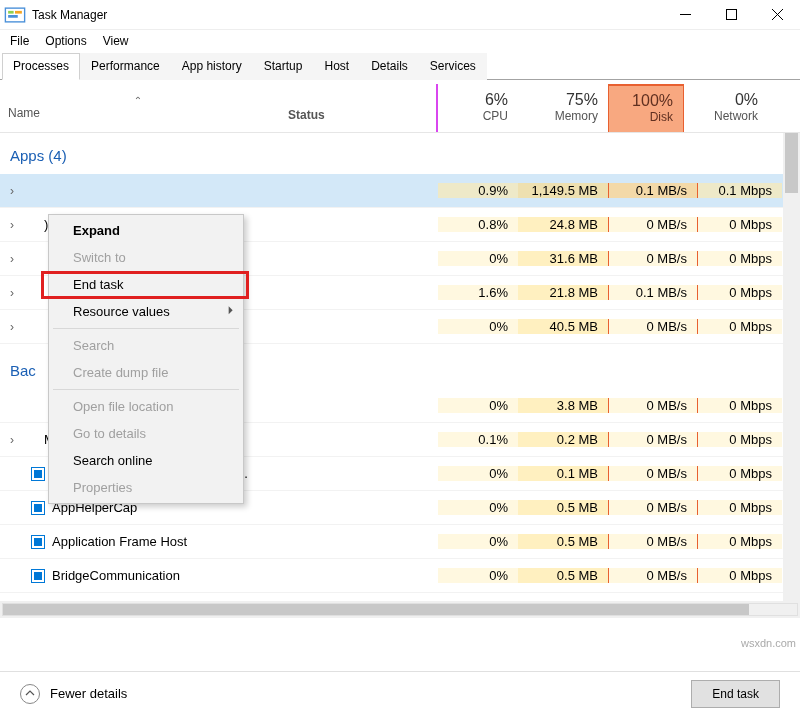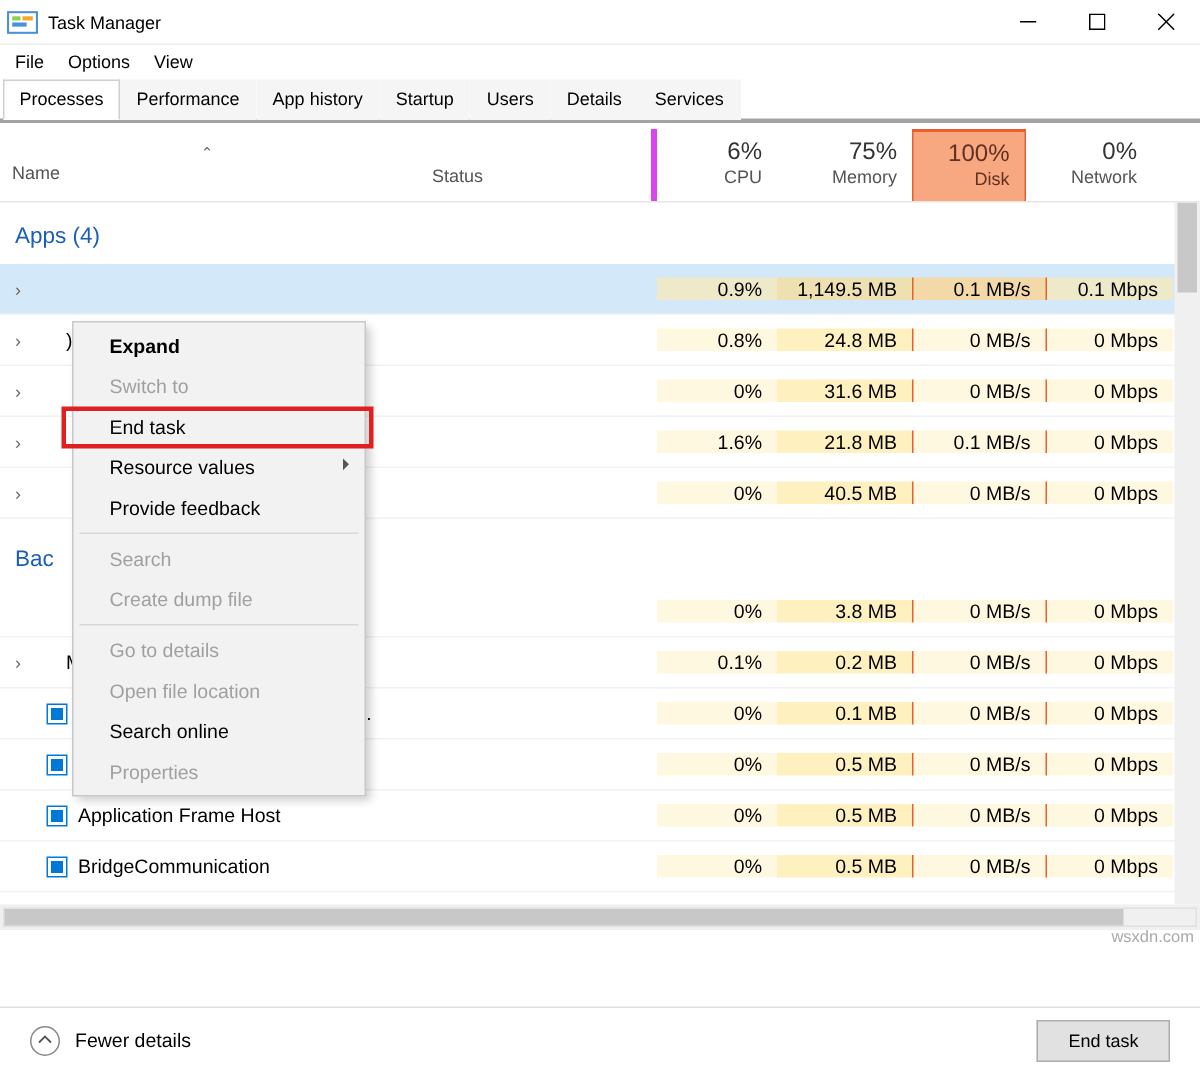--- a/index.html
+++ b/index.html
@@ -11,32 +11,32 @@
   .titlebar .title { flex: 0 0 auto; font-size: 12px; }
   .titlebar .spacer { flex: 1; }
   .titlebar .win-btn { width: 46px; height: 30px; display: flex; align-items: center; justify-content: center; }
   .titlebar .win-btn svg { width: 11px; height: 11px; }
 
   
   .menubar { height: 22px; display: flex; align-items: center; padding: 0 2px; }
   .menubar .mi { padding: 3px 8px; font-size: 12px; }
 
   
-  .tabs { display: flex; border-bottom: 3px solid #a3a3a3; padding: 0 2px; }
+  .tabs { display: flex; border-bottom: 1px solid #a3a3a3; padding: 0 2px; }
   .tab { padding: 5px 10px 6px 10px; font-size: 12px; border: 1px solid transparent; position: relative; top: 1px; background: #f5f5f5; }
   .tab.active { border: 1px solid #d0d0d0; border-bottom: 1px solid #fff; background: #fff; }
 
   
   .grid { margin-top: 4px; }
   .hdr { display: flex; border-bottom: 1px solid #e6e6e6; }
   .hdr .cell { display: flex; flex-direction: column; justify-content: center; padding: 6px 10px 8px 10px; font-size: 12px; color: #555; }
   .hdr .sort { text-align: center; color: #666; font-size: 10px; }
 
   .col-name { width: 278px; padding-left: 8px !important; }
-  .col-status { width: 160px; border-right: 4px solid #d946ef; }
+  .col-status { width: 160px; border-right: 2px solid #d946ef; font-weight: bold; }
   .col-cpu, .col-mem, .col-disk, .col-net { text-align: right; }
   .col-cpu { width: 80px; }
   .col-mem { width: 90px; }
   .col-disk { width: 76px; }
   .col-net { width: 84px; }
 
   .hdr .col-cpu, .hdr .col-mem, .hdr .col-disk, .hdr .col-net { align-items: flex-end; }
   .hdr .pct { font-weight: 400; color: #333; font-size: 16px; }
   .hdr .lbl { color: #555; font-size: 12px; }
 
@@ -82,21 +82,21 @@
   .footer .btn { padding: 6px 20px; background: #e1e1e1; border: 1px solid #adadad; font-size: 12px; }
 
   
   .ctx { position: absolute; left: 48px; top: 214px; width: 196px; background: #f2f2f2; border: 1px solid #c8c8c8; box-shadow: 3px 3px 6px rgba(0,0,0,0.2); padding: 2px; z-index: 10; }
   .ctx .ci { padding: 6px 10px 6px 22px; font-size: 13px; position: relative; }
   .ctx .ci.dis { color: #a0a0a0; }
   .ctx .ci.sub::after { content: "⏵"; position: absolute; right: 8px; color: #555; font-size: 11px; }
   .ctx .sep { height: 1px; background: #d8d8d8; margin: 3px 2px; }
   .ctx .hi { position: absolute; left: -8px; top: 56px; width: 208px; height: 28px; border: 3px solid #e02020; pointer-events: none; }
 
-  .watermark { position: absolute; right: 4px; bottom: 84px; font-size: 11px; color: #aaa; }
+  .watermark { position: absolute; right: 4px; bottom: 66px; font-size: 11px; color: #aaa; }
 </style>
 </head>
 <body>
 
 <div class="titlebar">
   <span class="icon">
     <svg viewBox="0 0 16 16">
         <rect x="1" y="3" width="14" height="10" fill="none" stroke="#4a90d9" stroke-width="1"></rect>
         <rect x="3" y="5" width="4" height="2" fill="#8fd14f"></rect>
         <rect x="8" y="5" width="5" height="2" fill="#f5a623"></rect>
@@ -127,21 +127,21 @@
   <div class="mi">File</div>
   <div class="mi">Options</div>
   <div class="mi">View</div>
 </div>
 
 <div class="tabs">
   <div class="tab active">Processes</div>
   <div class="tab">Performance</div>
   <div class="tab">App history</div>
   <div class="tab">Startup</div>
-  <div class="tab">Users</div>
+  <div class="tab">Host</div>
   <div class="tab">Details</div>
   <div class="tab">Services</div>
 </div>
 
 <div class="grid">
   <div class="hdr">
     <div class="cell col-name">
       <div class="sort">⌃</div>
       <div class="lbl">Name</div>
     </div>
@@ -335,25 +335,24 @@
   <span>Fewer details</span>
   <div class="sp"></div>
   <button class="btn">End task</button>
 </div>
 
 <div class="ctx">
   <div class="ci" style="font-weight:600">Expand</div>
   <div class="ci dis">Switch to</div>
   <div class="ci">End task</div>
   <div class="ci sub">Resource values</div>
-  <div class="ci">Provide feedback</div>
   <div class="sep"></div>
   <div class="ci dis">Search</div>
   <div class="ci dis">Create dump file</div>
   <div class="sep"></div>
+  <div class="ci dis">Open file location</div>
   <div class="ci dis">Go to details</div>
-  <div class="ci dis">Open file location</div>
   <div class="ci">Search online</div>
   <div class="ci dis">Properties</div>
   <div class="hi"></div>
 </div>
 
 <div class="watermark">wsxdn.com</div>
 
 </body></html>

